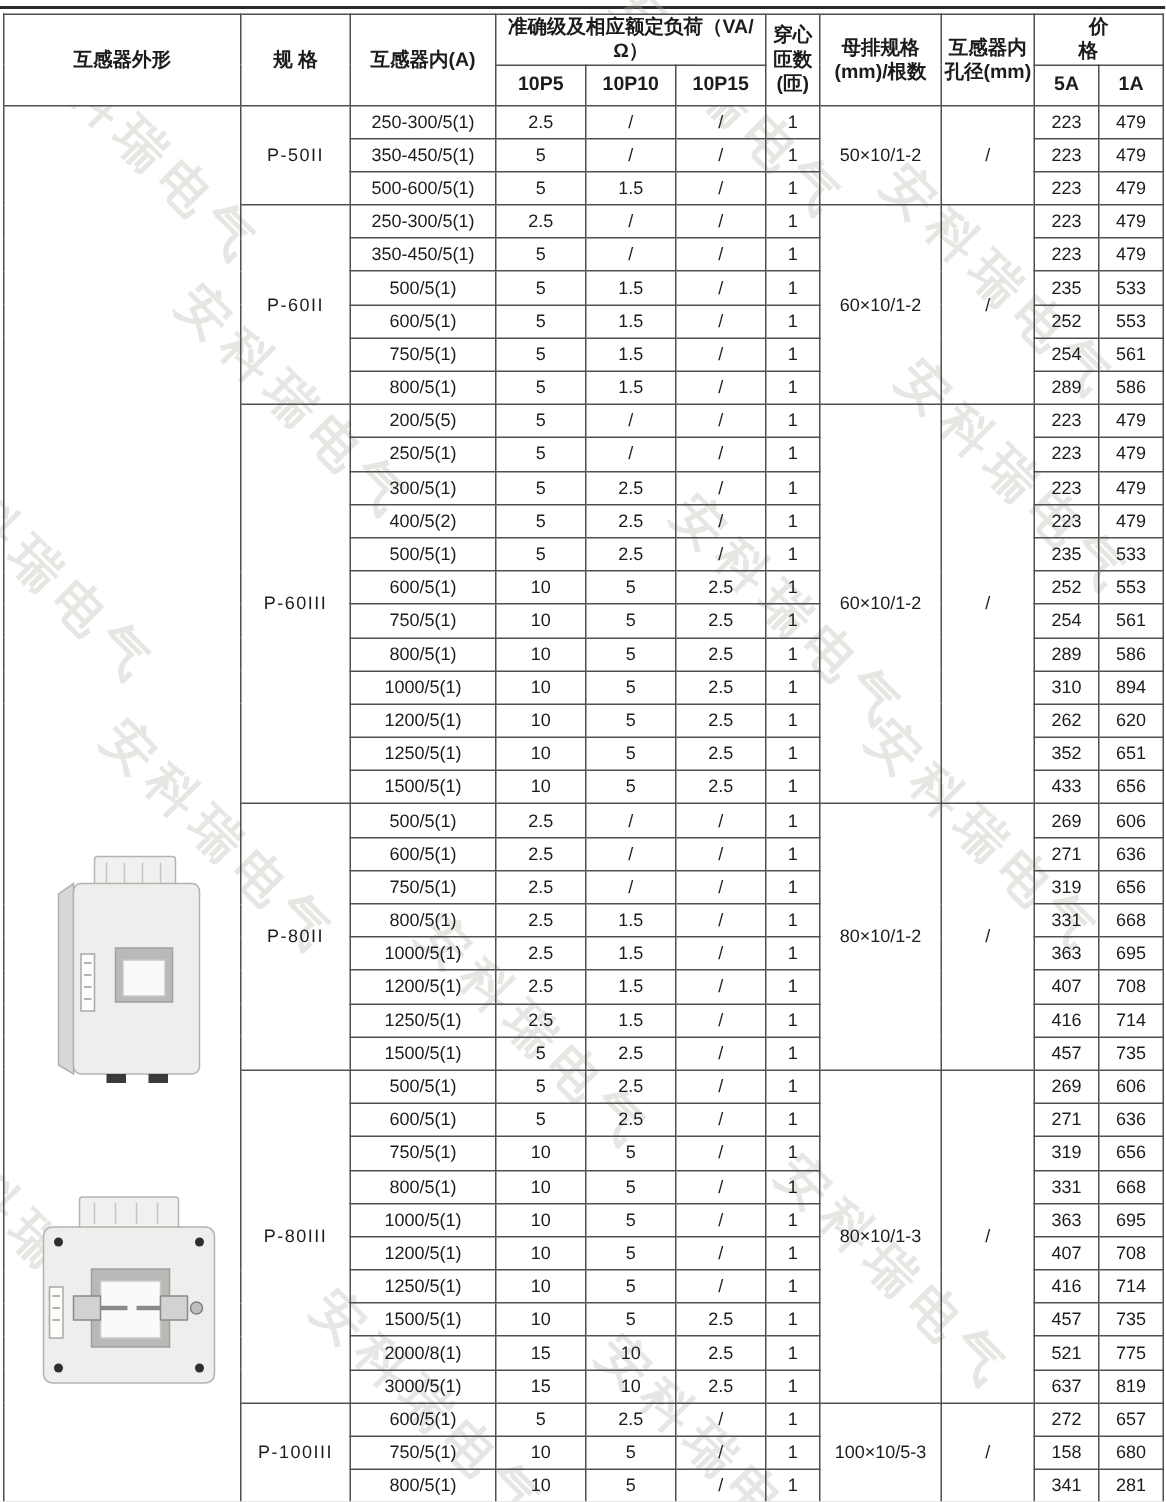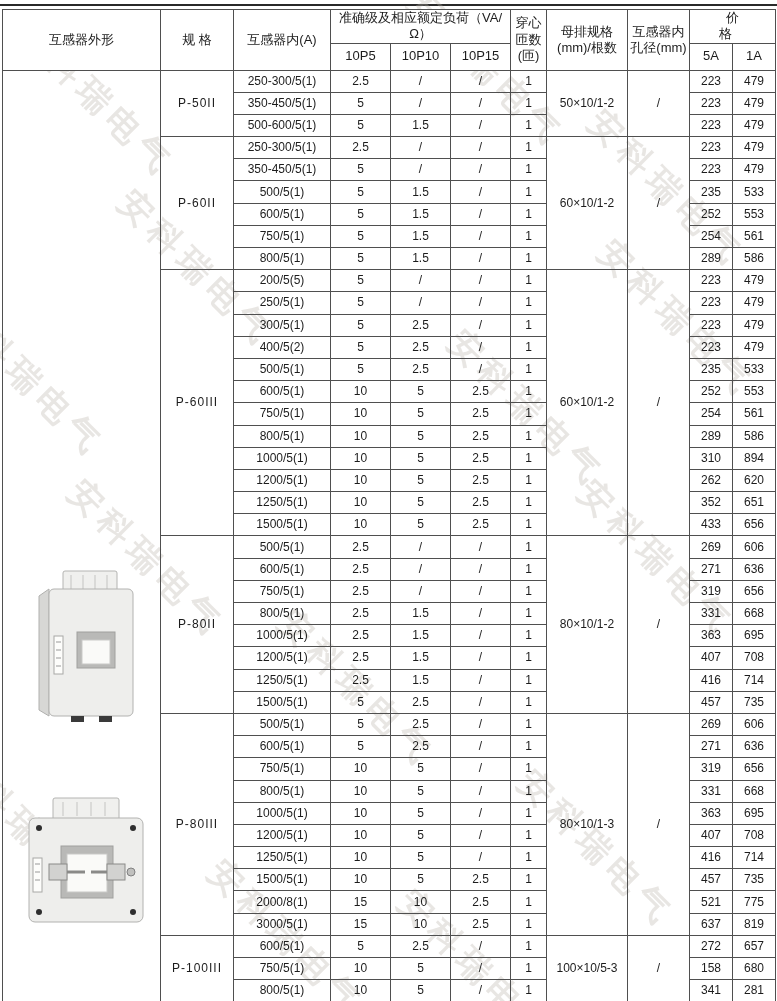--- a/index.html
+++ b/index.html
@@ -16,21 +16,21 @@
   }
   
   table.spec{
     position:absolute;left:2px;top:9px;width:773px;z-index:1;
     border-collapse:collapse;table-layout:fixed;background:transparent;
   }
   table.spec th,table.spec td{
     border:1px solid #4f4f4f;padding:0;text-align:center;vertical-align:middle;
     font-size:12px;line-height:1.25;background:transparent;overflow:hidden;
   }
-  table.spec thead th{font-weight:normal;font-size:13px;background:#fff;}
+  table.spec thead th{font-weight:bold;font-size:13px;background:#fff;}
   table.spec thead tr{height:27px;}
   th.small-lines{font-size:11.5px;line-height:1.15;}
   td.shade{background:#e7e7e7;}
   td.white{background:#fff;}
   td.spec-cell{letter-spacing:1px;font-size:12.5px;background:#fff;}
   td.busbar-cell,td.bore-cell{background:#fff;font-size:12.5px;}
   td.ratio-cell{font-size:12px;}
   td.photo-cell{background:#fff;vertical-align:top;}
   .photo-wrap{position:relative;width:100%;height:100%;}
   .photo{position:absolute;}

